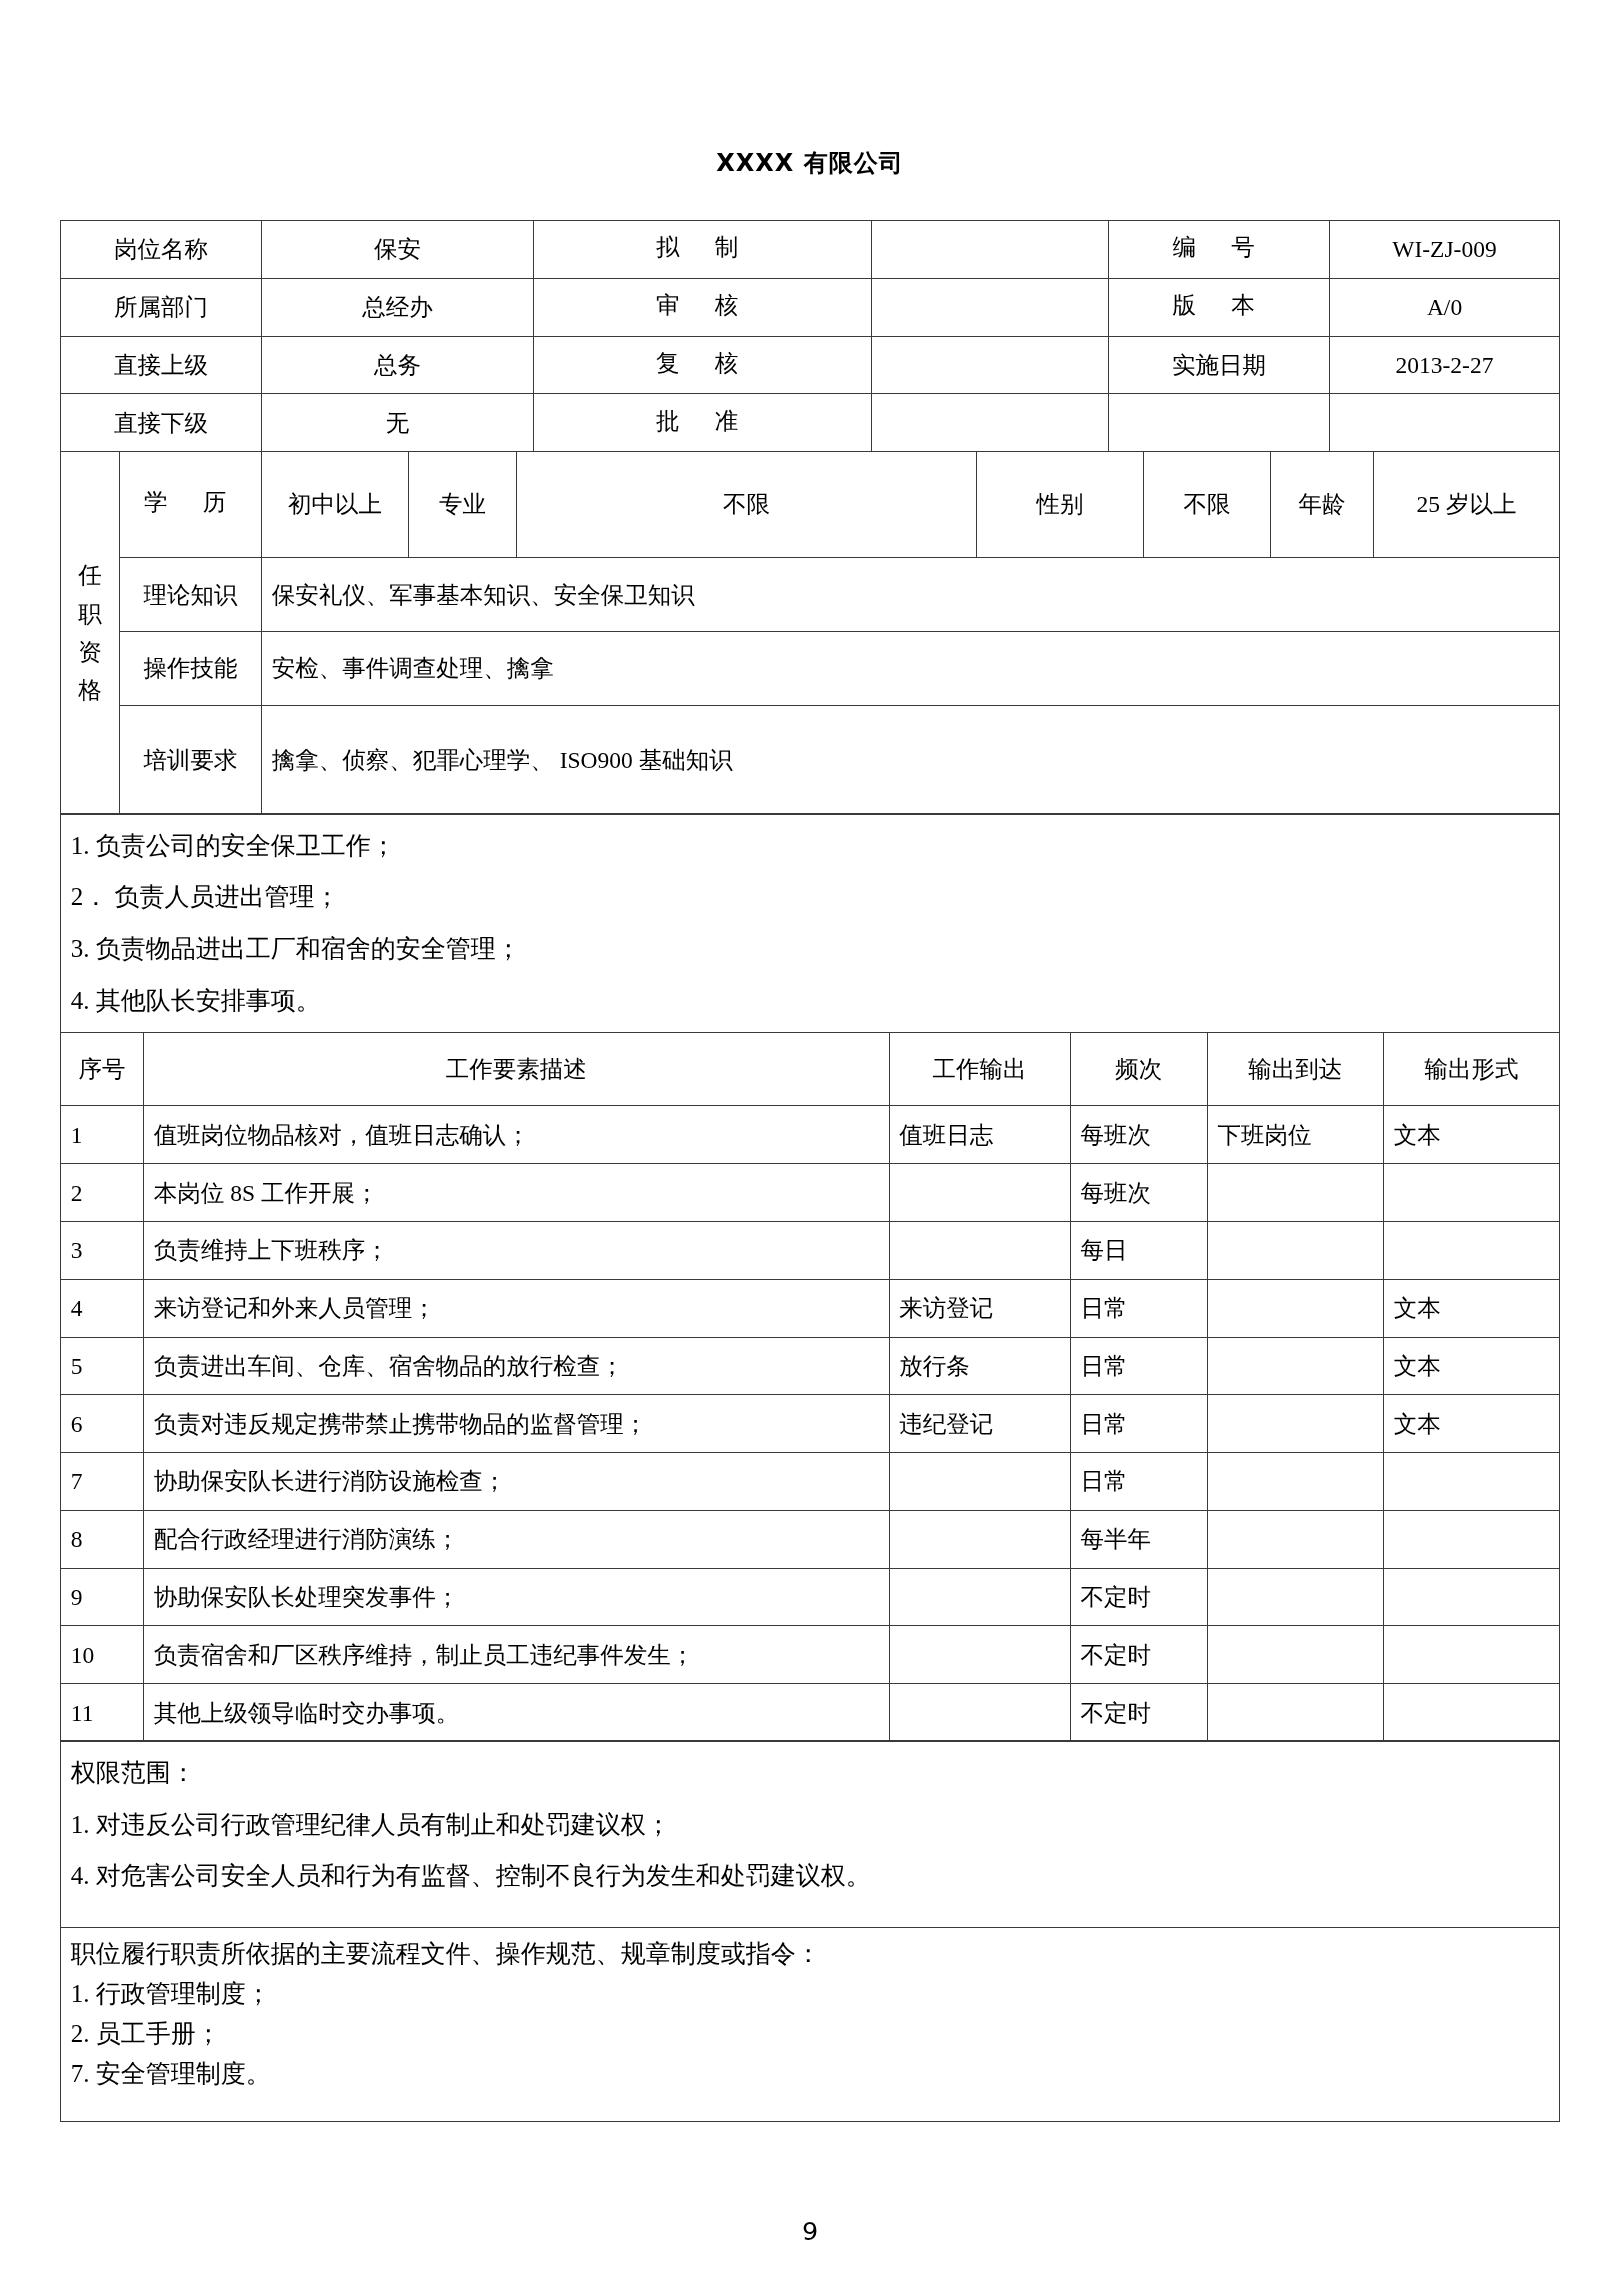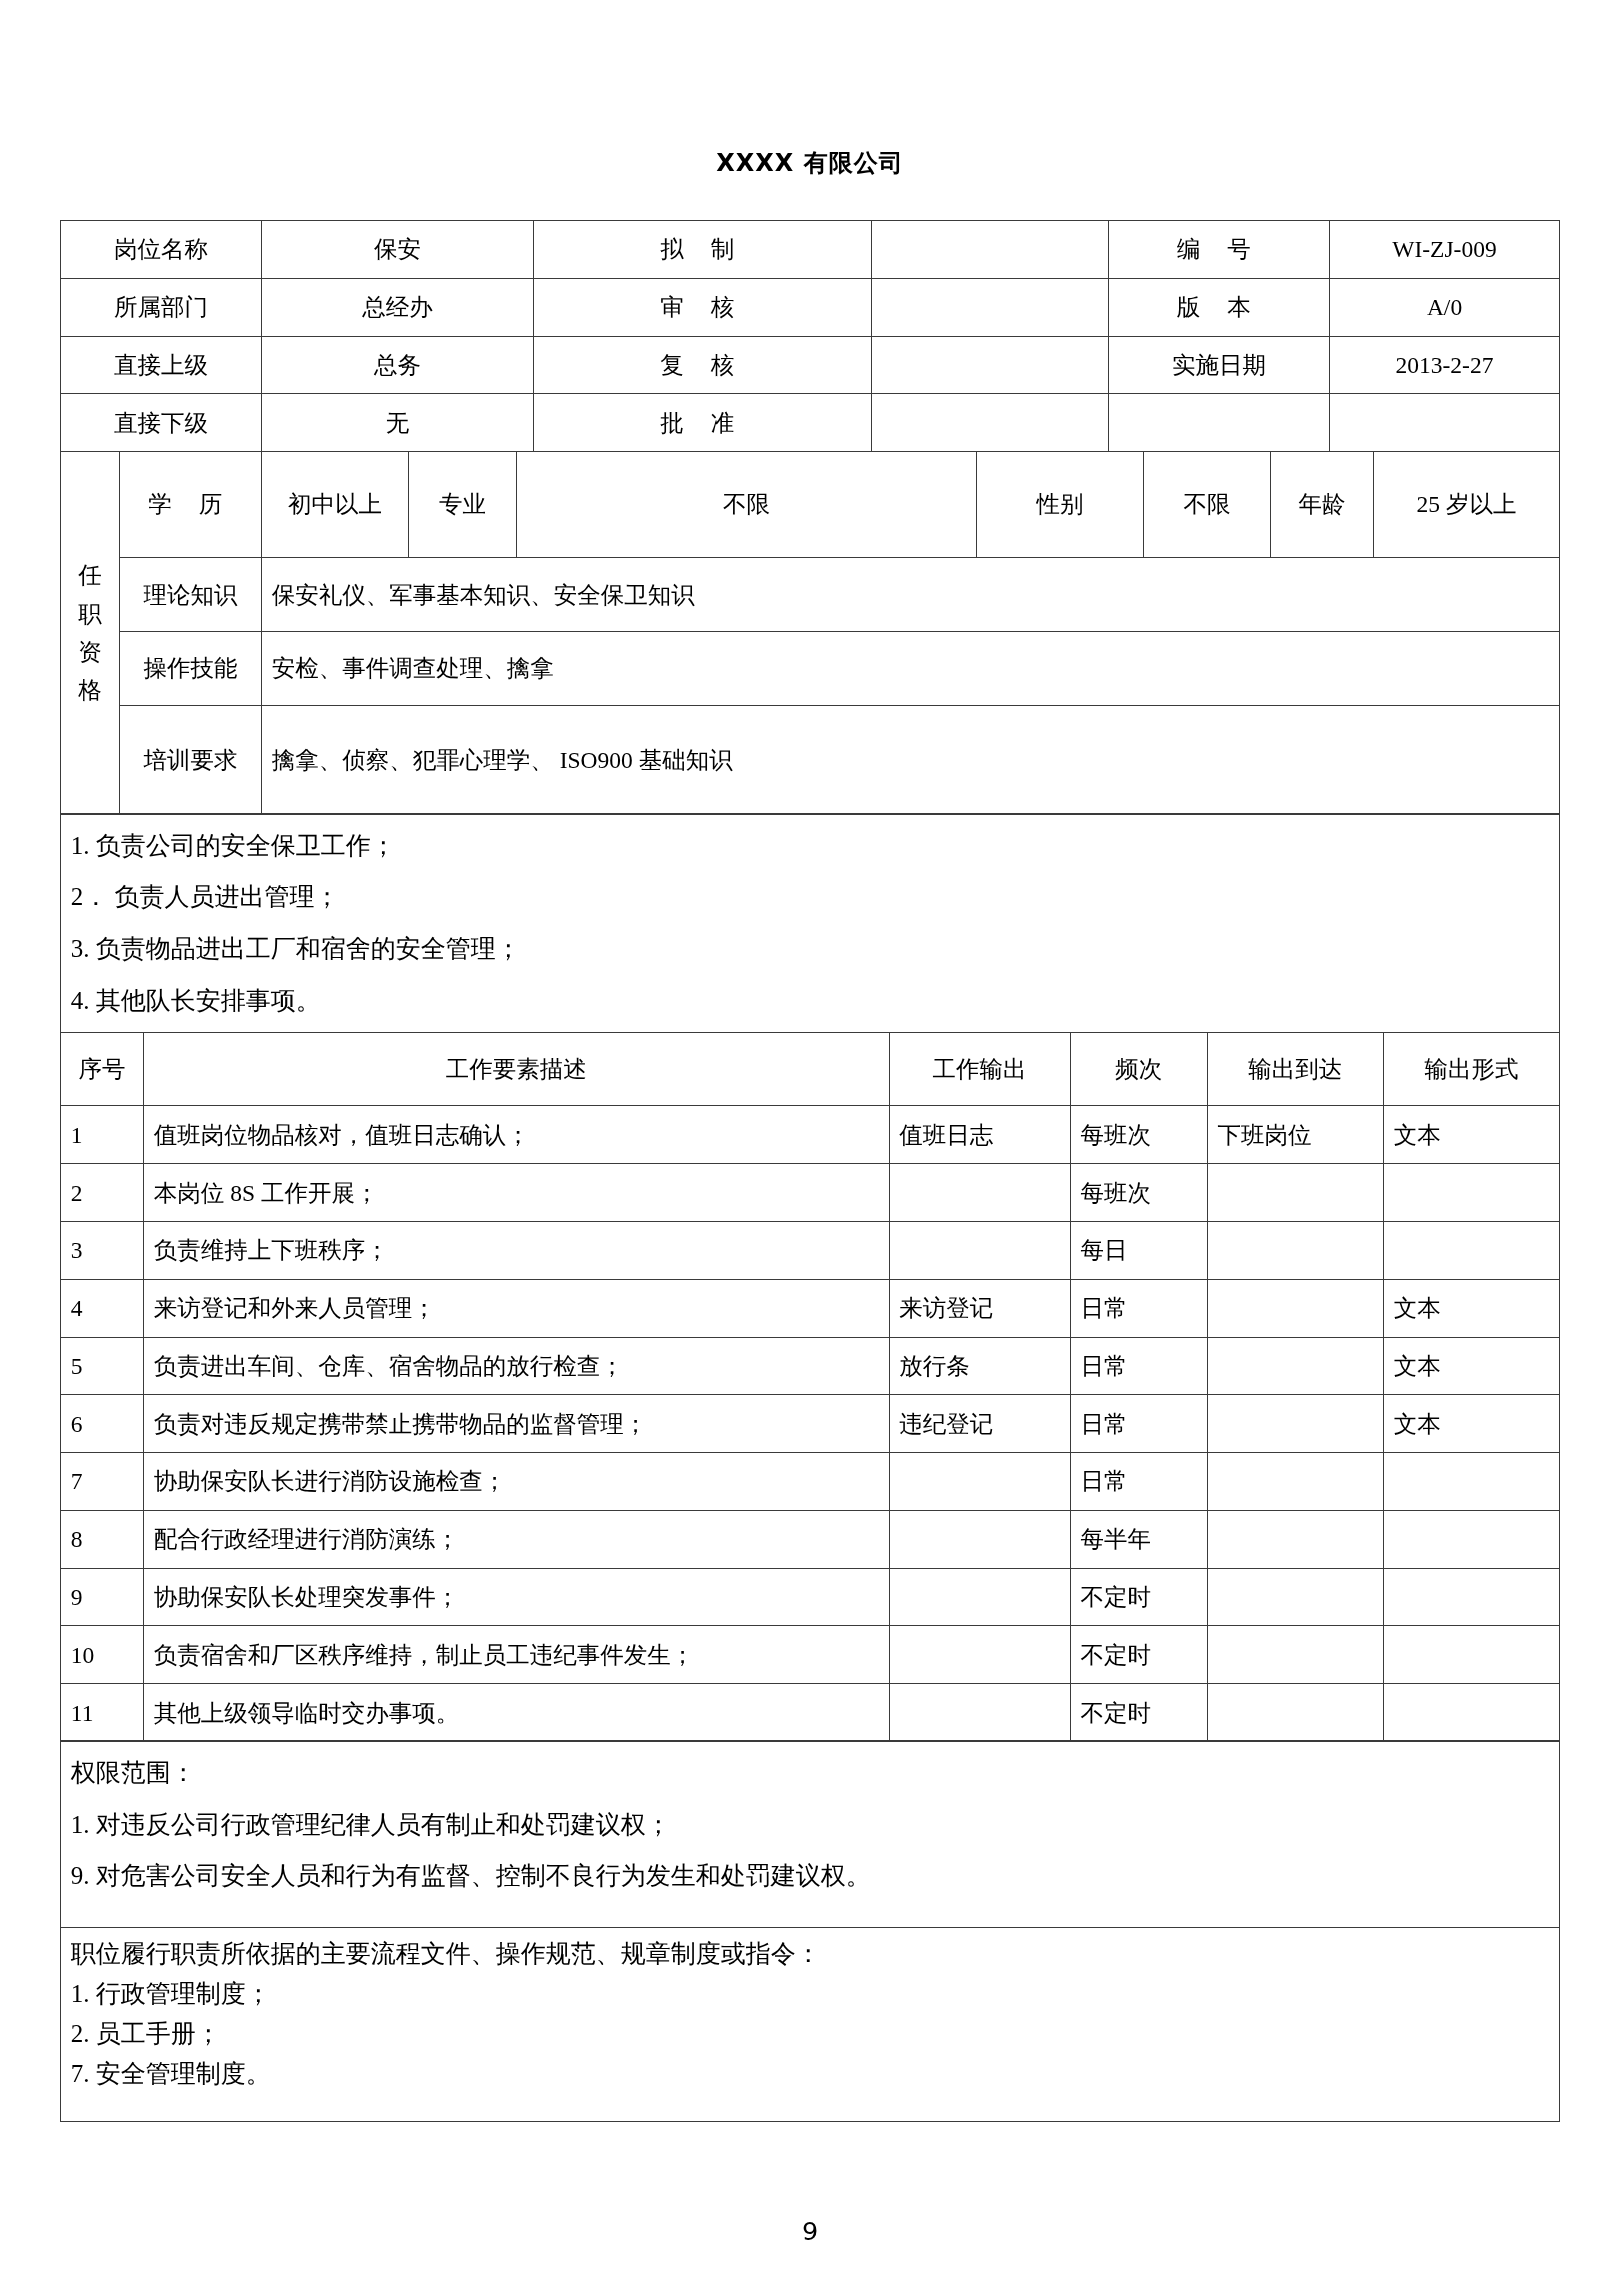--- a/index.html
+++ b/index.html
@@ -55,21 +55,21 @@
     font-size: 23.5px;
     line-height: 1.45;
     padding: 5.9px 9.8px;
     vertical-align: middle;
     word-break: break-all;
   }
   .c { text-align: center; }
   .l { text-align: left; }
 
   
-  .sp { letter-spacing: 0.45em; padding-left: 0.45em; }
+  .sp { letter-spacing: 0.45em; padding-left: 0.45em; font-family: Liberation Mono, monospace; }
 
   
   .vert {
     text-align: center;
     vertical-align: middle;
     padding: 3.9px 2px;
   }
   .vert span {
     display: block;
     font-size: 23.5px;
@@ -331,21 +331,21 @@
       </tr>
     </tbody>
   </table>
 
   <table class="doc-table" style="margin-top:-1.6px">
     <tbody>
       <tr>
         <td class="freeblock" style="height:174px;vertical-align:top">
           <p>权限范围：</p>
           <p>1. 对违反公司行政管理纪律人员有制止和处罚建议权；</p>
-          <p>9. 对危害公司安全人员和行为有监督、控制不良行为发生和处罚建议权。</p>
+          <p>4. 对危害公司安全人员和行为有监督、控制不良行为发生和处罚建议权。</p>
         </td>
       </tr>
     </tbody>
   </table>
 
   <table class="doc-table" style="margin-top:-1.6px">
     <tbody>
       <tr>
         <td class="freeblock" style="height:182px;vertical-align:top;line-height:1.0">
           <p style="padding:5.9px 0 3.9px 0">职位履行职责所依据的主要流程文件、操作规范、规章制度或指令：</p>

